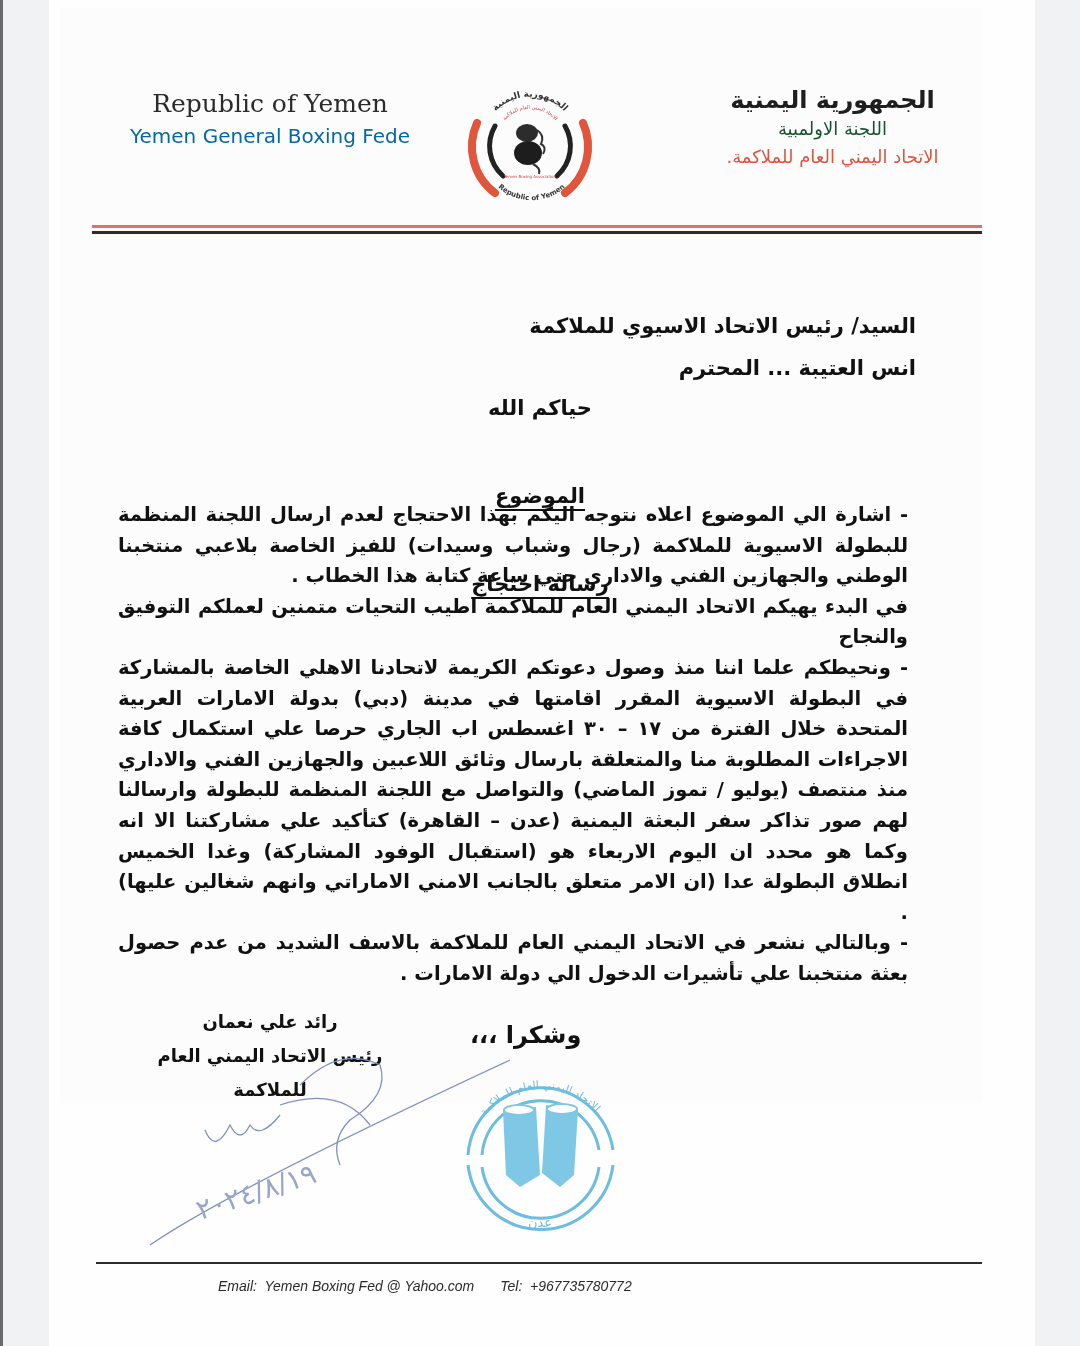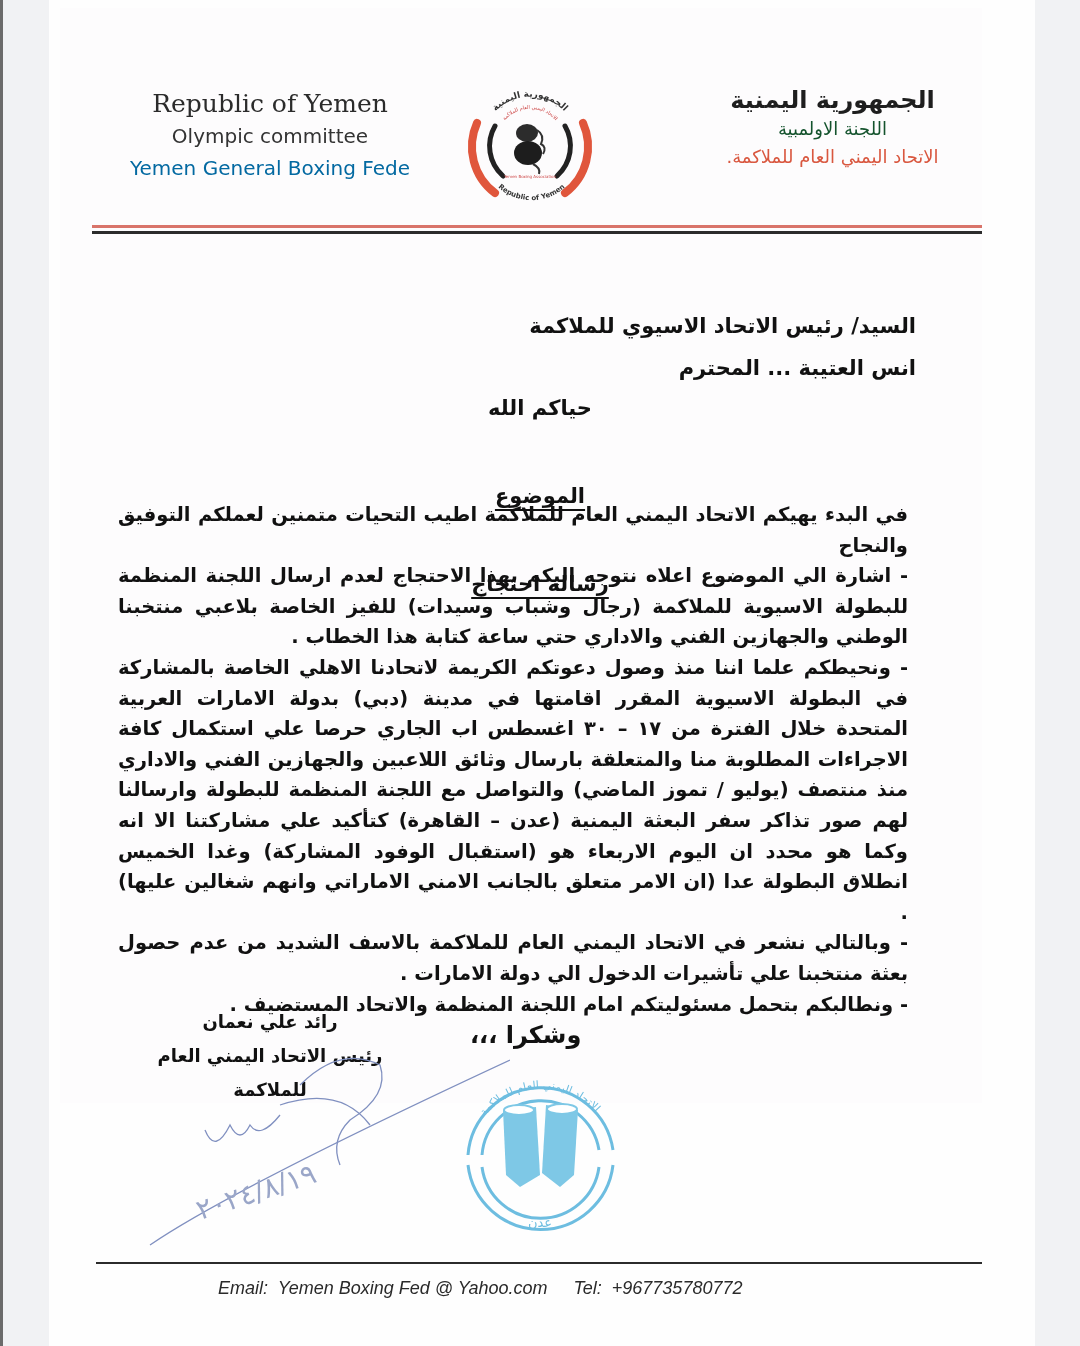--- a/index.html
+++ b/index.html
@@ -41,34 +41,33 @@
   .body-text {
     position: absolute; left: 118px; top: 500px; width: 790px;
     font-size: 19.5px; line-height: 30.6px; text-align: justify; text-align-last: right;
   }
   .body-text p { margin: 0; }
   .thanks { position: absolute; left: 470px; top: 1018px; width: 150px; text-align: left; font-size: 24px; line-height: 34px; }
   .sig-block { position: absolute; left: 150px; top: 1005px; width: 240px; text-align: center; font-size: 18px; line-height: 34px; }
   .signature { position: absolute; left: 90px; top: 1030px; width: 420px; height: 230px; }
   .stamp { position: absolute; left: 448px; top: 1055px; width: 185px; height: 185px; }
   .footer-rule { position: absolute; left: 96px; top: 1262px; width: 886px; height: 2px; background: #2b2b2b; }
-  .footer { position: absolute; left: 218px; top: 1278px; font-family: "Liberation Sans", sans-serif; font-style: italic; font-size: 18px; color: #2a2a2a; white-space: pre; }
+  .footer { position: absolute; left: 218px; top: 1278px; font-family: "Liberation Sans", sans-serif; font-style: italic; font-size: 14px; color: #2a2a2a; white-space: pre; }
   .footer .tel { margin-left: 26px; }
 </style>
 </head>
 <body>
 
 <div class="left-edge"></div>
 
 <div class="paper"></div>
 <div class="paper-inner"></div>
 
 <div class="hdr-en">
   <div class="l1">Republic of Yemen</div>
-  <div class="l2">Olympic committee</div>
   <div class="l3">Yemen General Boxing Fede</div>
 </div>
 
 <svg class="logo" viewBox="0 0 150 150">
   <defs>
     <path id="topArc" d="M 30 60 A 48 48 0 0 1 120 60"></path>
     <path id="botArc" d="M 35 110 A 50 50 0 0 0 118 110"></path>
     <path id="innerArc" d="M 45 60 A 33 33 0 0 1 105 60"></path>
   </defs>
   <path d="M 22 55 A 58 58 0 0 0 40 125" stroke="#e0563c" stroke-width="8" fill="none" stroke-linecap="round"></path>
@@ -101,25 +100,24 @@
   <div class="n2">انس العتيبة ... المحترم</div>
 </div>
 
 <div class="center-block ar">
   <div>حياكم الله</div>
   <div class="u">الموضوع</div>
   <div class="u">رسالة احتجاج</div>
 </div>
 
 <div class="body-text ar">
+  <p>- اشارة الي الموضوع اعلاه نتوجه اليكم بهذا الاحتجاج لعدم ارسال اللجنة المنظمة للبطولة الاسيوية للملاكمة (رجال وشباب وسيدات) للفيز الخاصة بلاعبي منتخبنا الوطني والجهازين الفني والاداري حتي ساعة كتابة هذا الخطاب .</p>
   <p>في البدء يهيكم الاتحاد اليمني العام للملاكمة اطيب التحيات متمنين لعملكم التوفيق والنجاح</p>
-  <p>- اشارة الي الموضوع اعلاه نتوجه اليكم بهذا الاحتجاج لعدم ارسال اللجنة المنظمة للبطولة الاسيوية للملاكمة (رجال وشباب وسيدات) للفيز الخاصة بلاعبي منتخبنا الوطني والجهازين الفني والاداري حتي ساعة كتابة هذا الخطاب .</p>
   <p>- ونحيطكم علما اننا منذ وصول دعوتكم الكريمة لاتحادنا الاهلي الخاصة بالمشاركة في البطولة الاسيوية المقرر اقامتها في مدينة (دبي) بدولة الامارات العربية المتحدة خلال الفترة من ١٧ – ٣٠ اغسطس اب الجاري حرصا علي استكمال كافة الاجراءات المطلوبة منا والمتعلقة بارسال وثائق اللاعبين والجهازين الفني والاداري منذ منتصف (يوليو / تموز الماضي) والتواصل مع اللجنة المنظمة للبطولة وارسالنا لهم صور تذاكر سفر البعثة اليمنية (عدن – القاهرة) كتأكيد علي مشاركتنا الا انه وكما هو محدد ان اليوم الاربعاء هو (استقبال الوفود المشاركة) وغدا الخميس انطلاق البطولة عدا (ان الامر متعلق بالجانب الامني الاماراتي وانهم شغالين عليها) .</p>
   <p>- وبالتالي نشعر في الاتحاد اليمني العام للملاكمة بالاسف الشديد من عدم حصول بعثة منتخبنا علي تأشيرات الدخول الي دولة الامارات .</p>
-  <p>- ونطالبكم بتحمل مسئوليتكم امام اللجنة المنظمة والاتحاد المستضيف .</p>
 </div>
 
 <div class="thanks ar">وشكرا ،،،</div>
 
 <svg class="stamp" viewBox="0 0 185 185">
   <defs>
     <path id="stampArc" d="M 22 100 A 72 72 0 0 1 165 95"></path>
   </defs>
   <path d="M 20 100 A 73 73 0 0 1 165 95" stroke="#6dbde0" stroke-width="3" fill="none"></path>
   <path d="M 34 100 A 59 59 0 0 1 151 95" stroke="#6dbde0" stroke-width="3" fill="none"></path>

